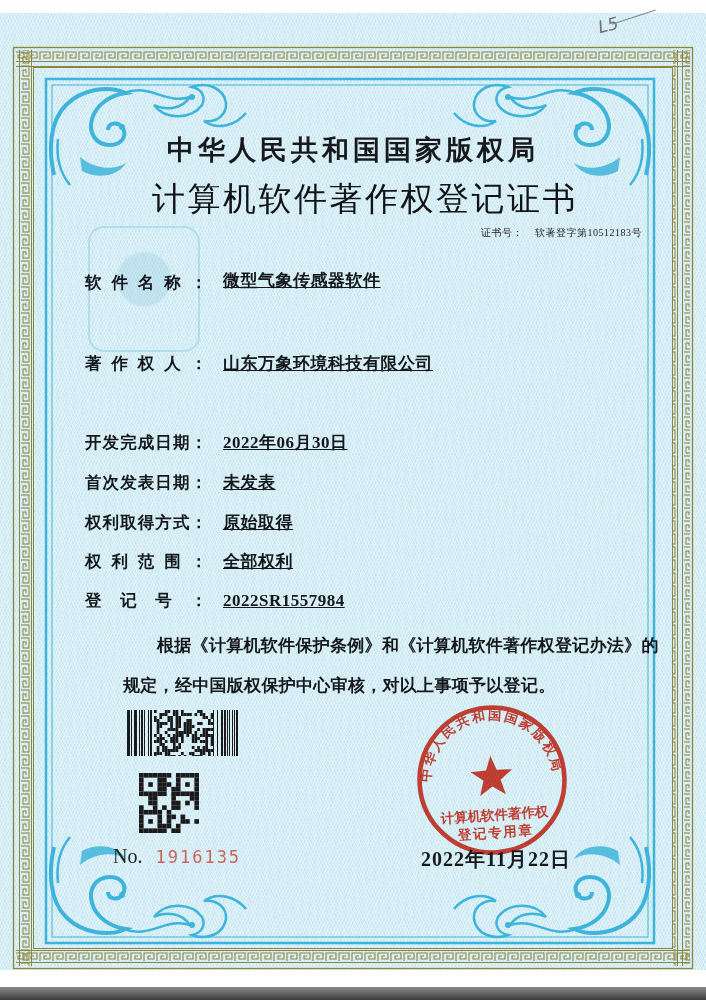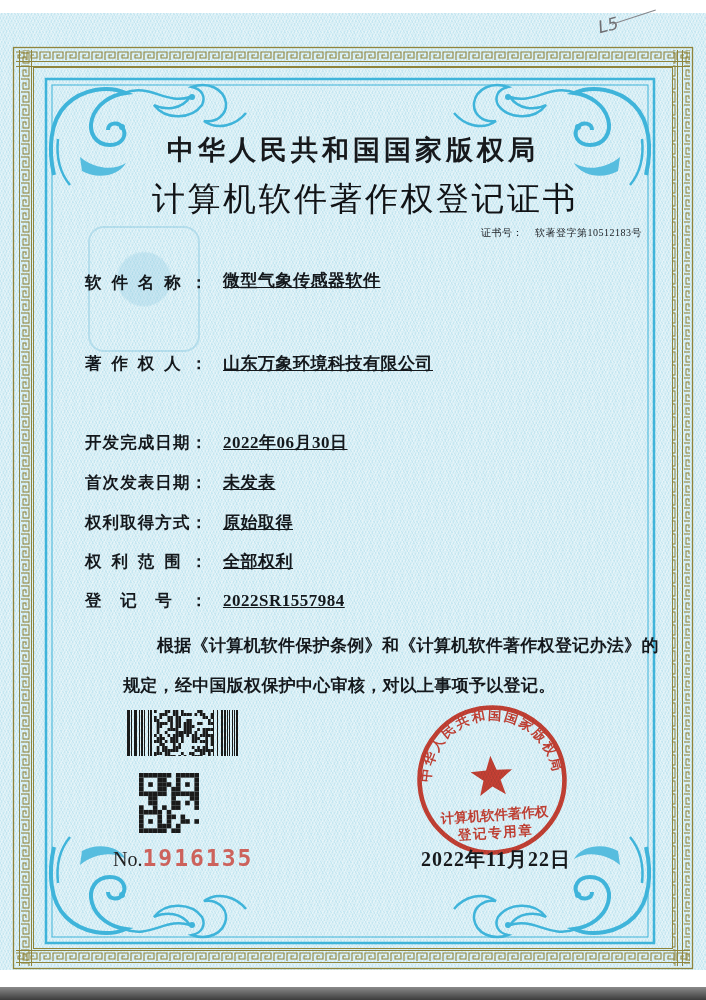--- a/index.html
+++ b/index.html
@@ -33,22 +33,22 @@
   .lbl{display:inline-block;width:122px;font-size:16.5px;font-weight:bold;
        text-align:justify;text-align-last:justify;line-height:20px;}
   .val{margin-left:16px;font-size:17px;font-weight:bold;line-height:20px;letter-spacing:.5px;text-decoration:underline;}
   .val .vline{display:block;line-height:27.5px;margin-top:-4px;}
   .statement{position:absolute;left:84px;width:560px;font-size:17px;font-weight:600;
        color:#14181c;letter-spacing:.3px;margin-left:39px;}
   .statement .ln1{text-indent:2em;}
   .barcode{position:absolute;left:127px;top:697px;}
   .qr{position:absolute;left:139px;top:760px;}
   .serial{position:absolute;left:113px;top:832px;font-size:20px;color:#222;}
-  .serial .num{font-family:"DejaVu Sans Mono",monospace;font-weight:bold;font-size:23px;
-       color:#cb4a42;letter-spacing:2px;margin-left:0;opacity:.85;}
+  .serial .num{font-family:"DejaVu Sans Mono",monospace;font-weight:normal;font-size:17px;
+       color:#cb4a42;letter-spacing:2px;margin-left:13px;opacity:.85;}
   .seal{position:absolute;left:412px;top:687px;width:160px;height:160px;
        mix-blend-mode:multiply;opacity:.95;transform:rotate(-4deg);}
   .issue-date{position:absolute;left:421px;top:833px;font-size:20px;font-weight:bold;
        color:#17191c;letter-spacing:1px;}
 </style>
 </head>
 <body>
 
 <div class="scan">
   <div class="paper">

